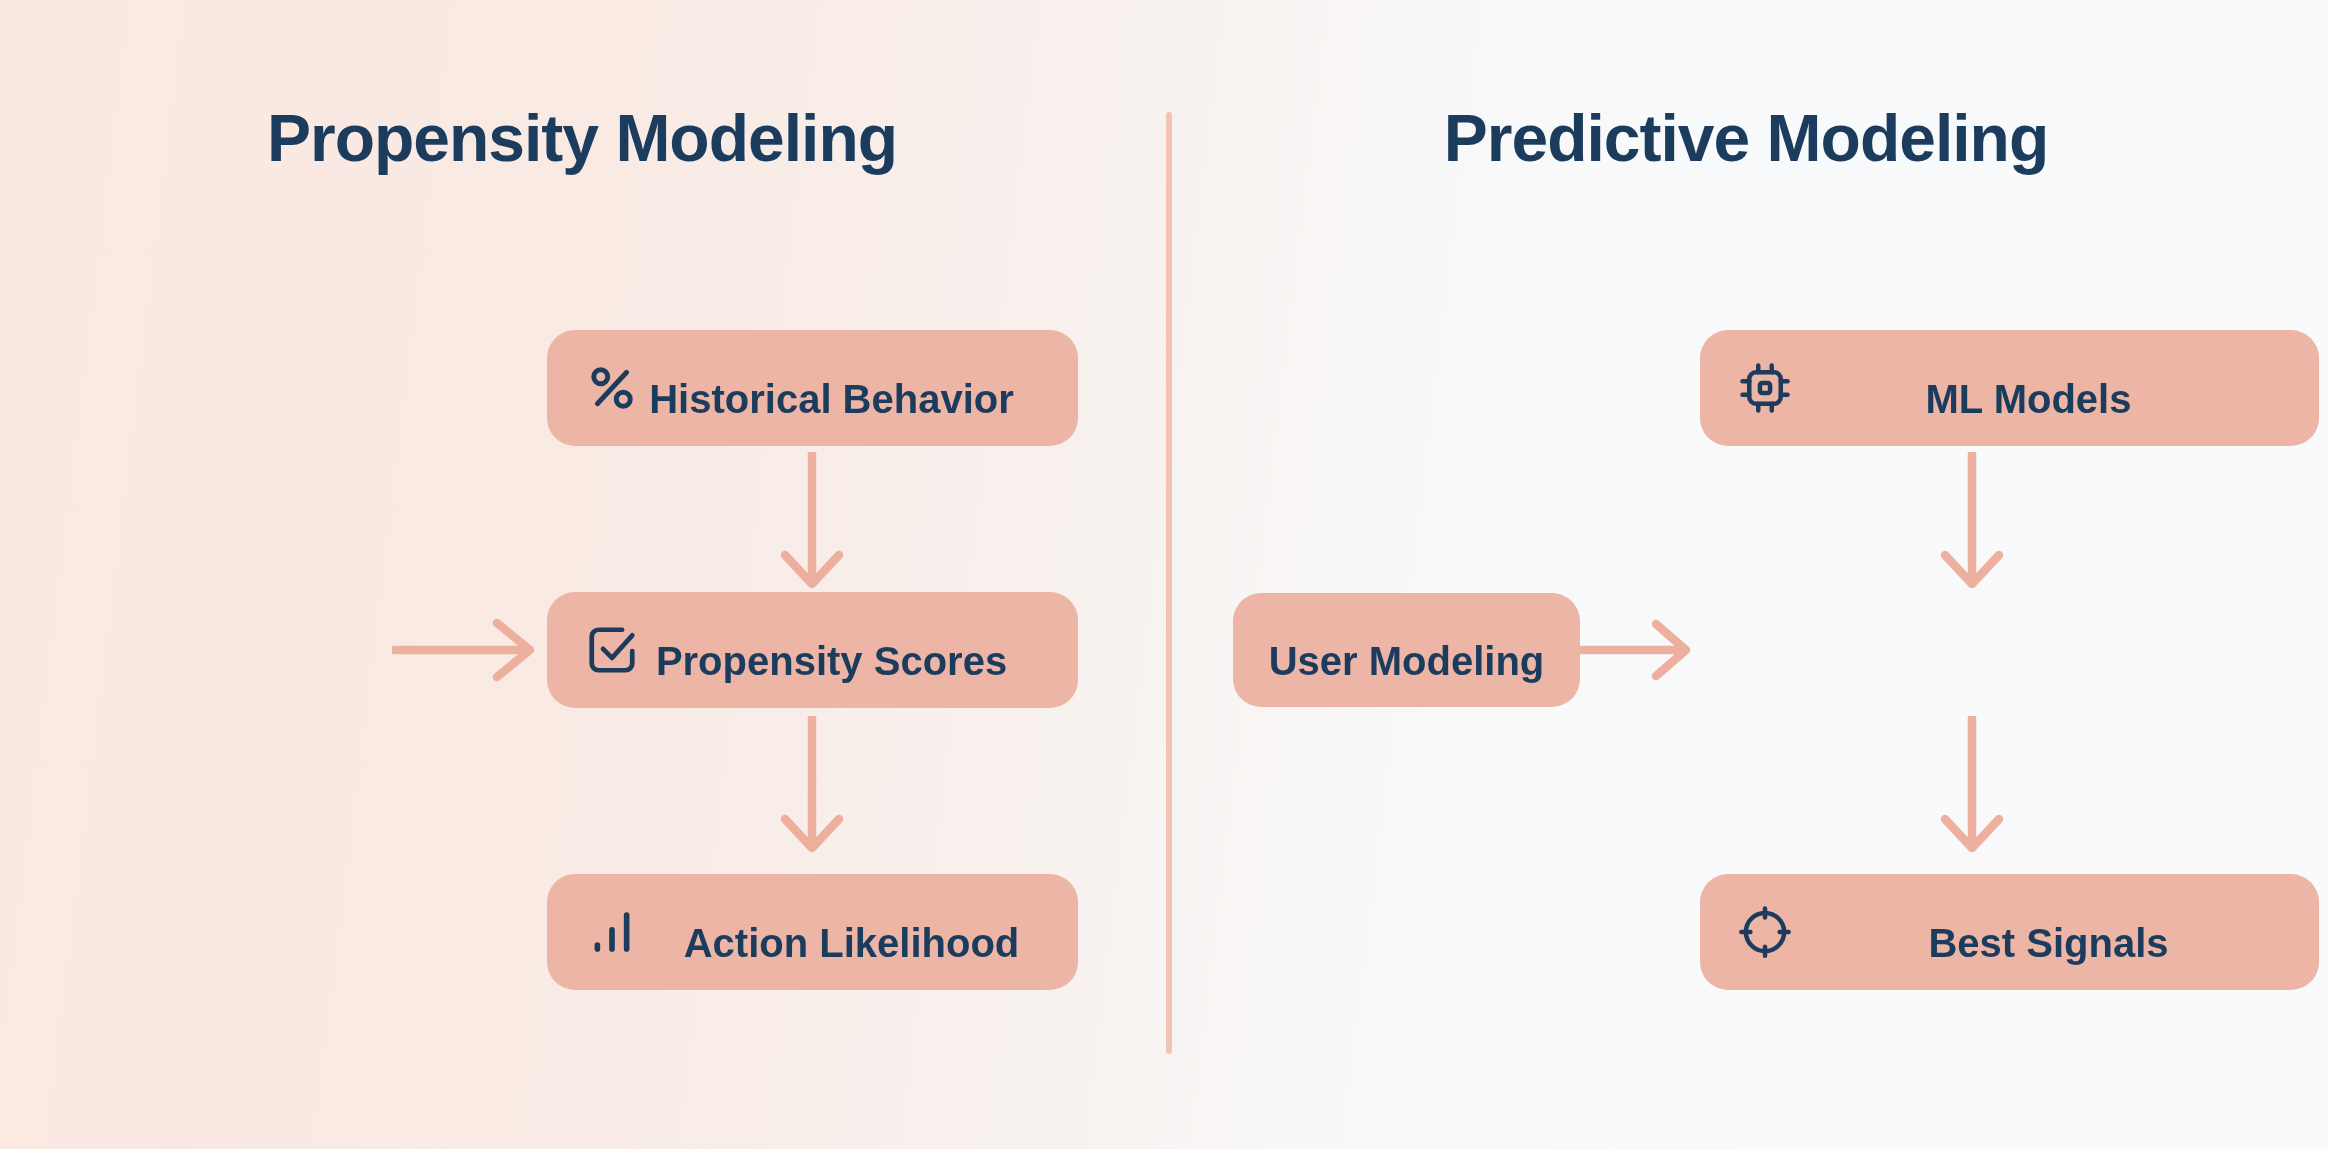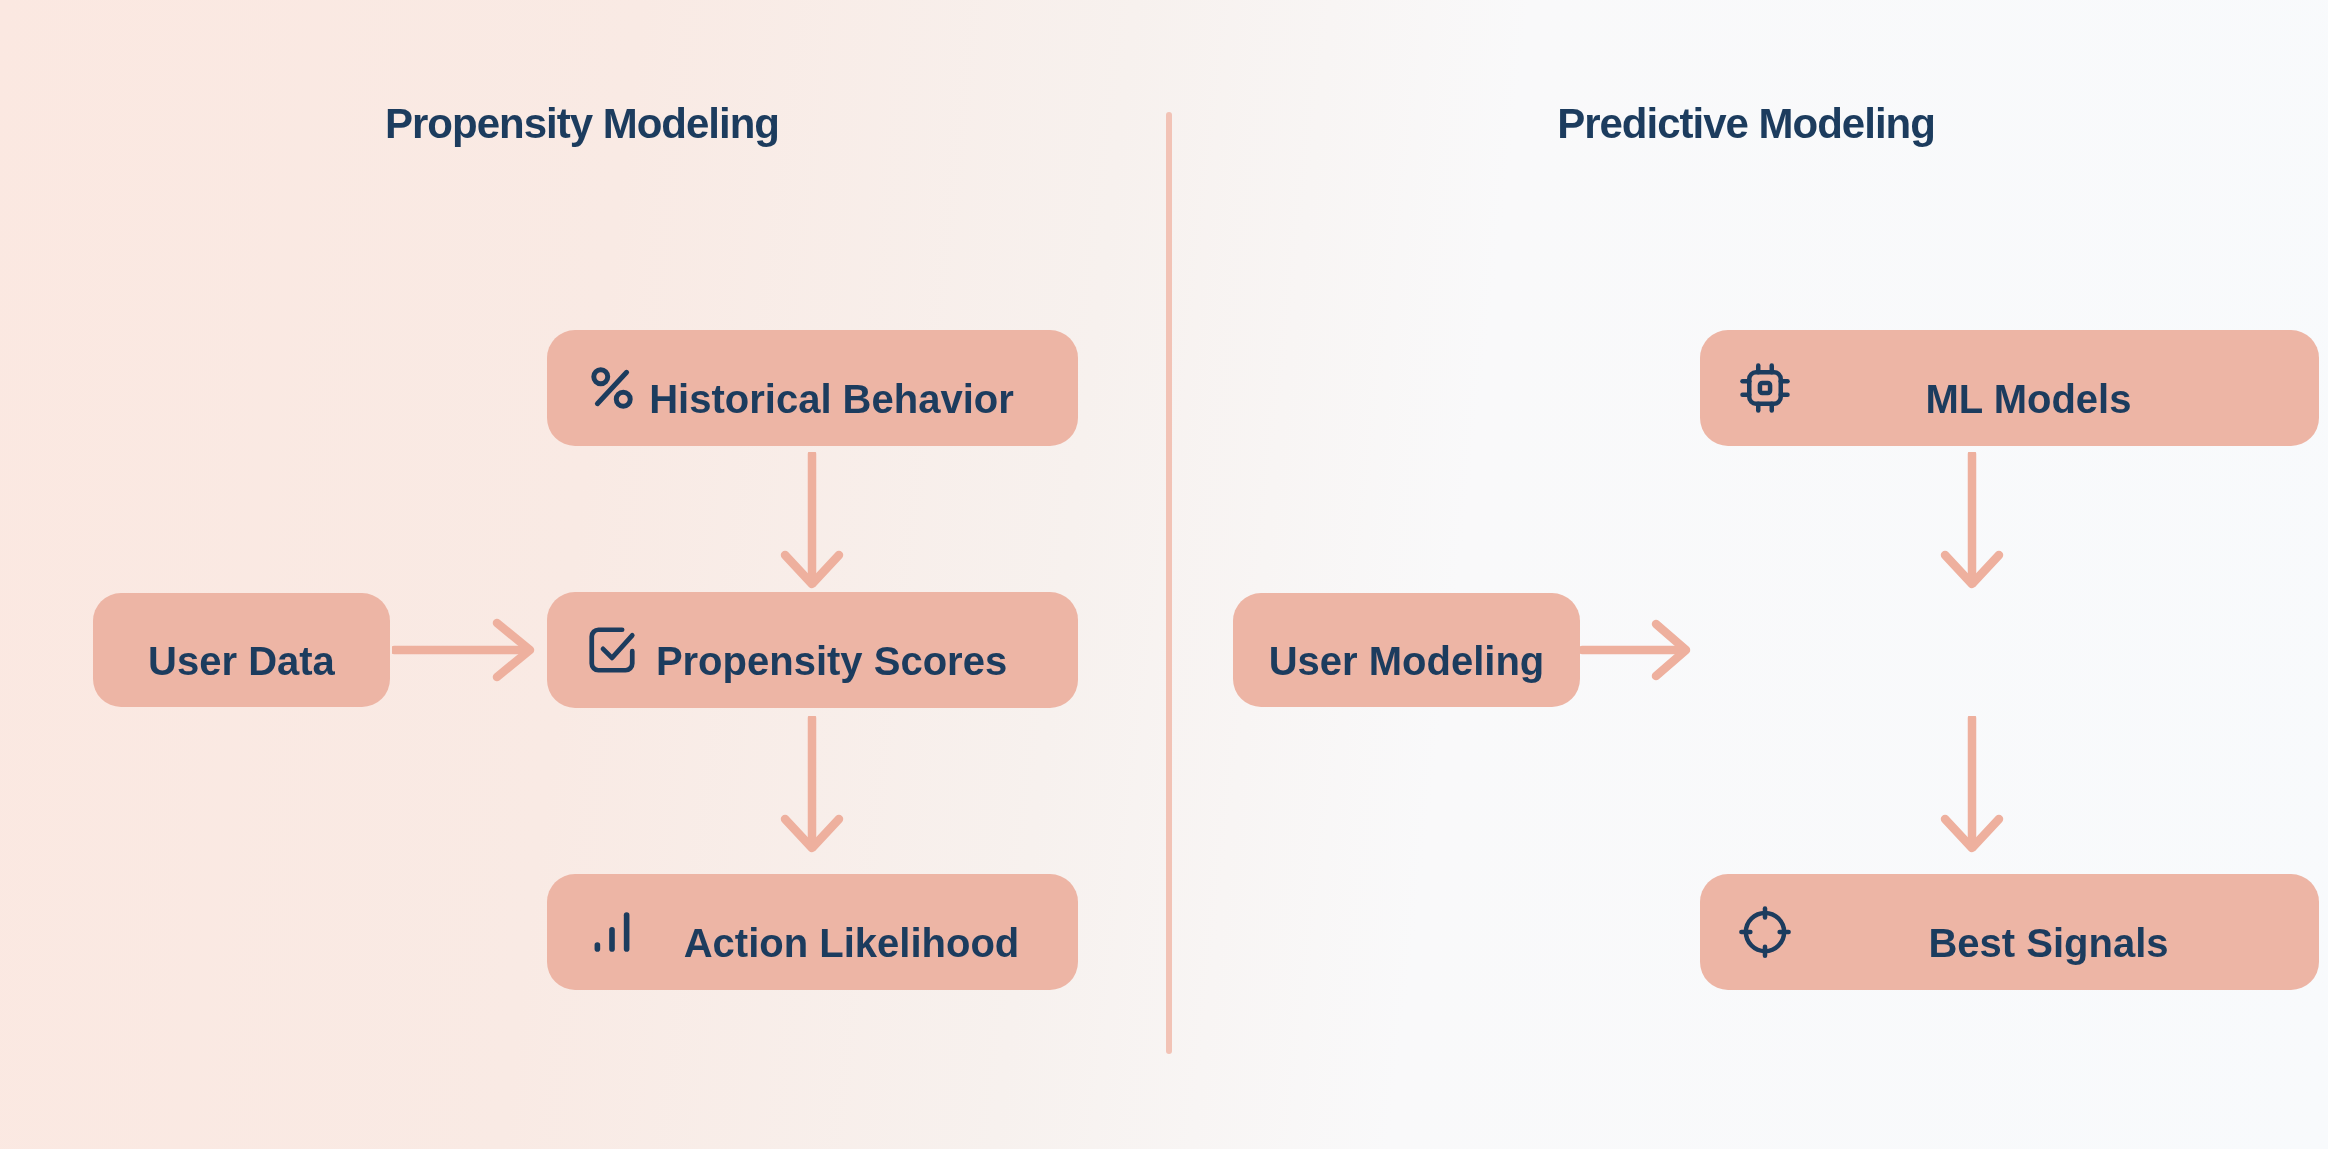--- a/index.html
+++ b/index.html
@@ -20,21 +20,21 @@
   }
   .divider{
     position:absolute;left:1166px;top:112px;width:6px;height:942px;
     background:var(--divider);border-radius:3px;
   }
   .panel{position:absolute;top:0;height:100%;}
   .panel.left{left:0;width:1164px;}
   .panel.right{left:1164px;width:1164px;}
   .title{
     position:absolute;top:100px;left:32px;width:1100px;margin:0;
-    text-align:center;font-size:42px;font-weight:700;letter-spacing:-1px;
+    text-align:center;font-size:66px;font-weight:700;letter-spacing:-1px;
     color:var(--navy);
   }
   .node{
     position:absolute;display:flex;align-items:center;
     background:var(--node-fill);border-radius:28px;
     color:var(--navy);
   }
   .node .label{font-size:40px;font-weight:700;white-space:nowrap;margin-top:23px;}
   .main-node{padding:0 34px 0 38px;}
   .main-node .label{flex:1;text-align:center;padding-right:20px;}
@@ -81,23 +81,20 @@
         </svg>
       </span>
       <span class="label">Historical Behavior</span>
     </div>
 
     <svg class="arrow v-arrow v1" viewBox="0 0 80 148">
       <path d="M40 2 V126"></path>
       <path d="M13 103 L40 132 L67 103"></path>
     </svg>
 
-    <div class="node input-node">
-      <span class="label">User Data</span>
-    </div>
 
     <svg class="arrow h-arrow" viewBox="0 0 158 80">
       <path d="M2 40 H130"></path>
       <path d="M105 13 L138 40 L105 67"></path>
     </svg>
 
     <div class="node main-node row-mid">
       <span class="icon">
         <svg viewBox="0 0 48 48">
           <g class="ic-stroke" stroke-width="4.2">

